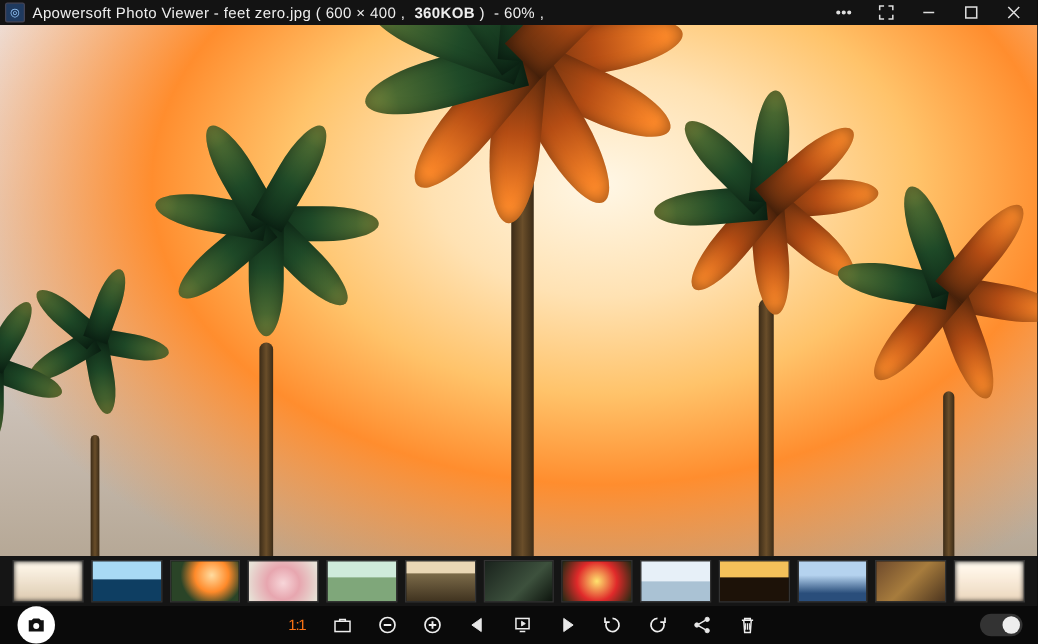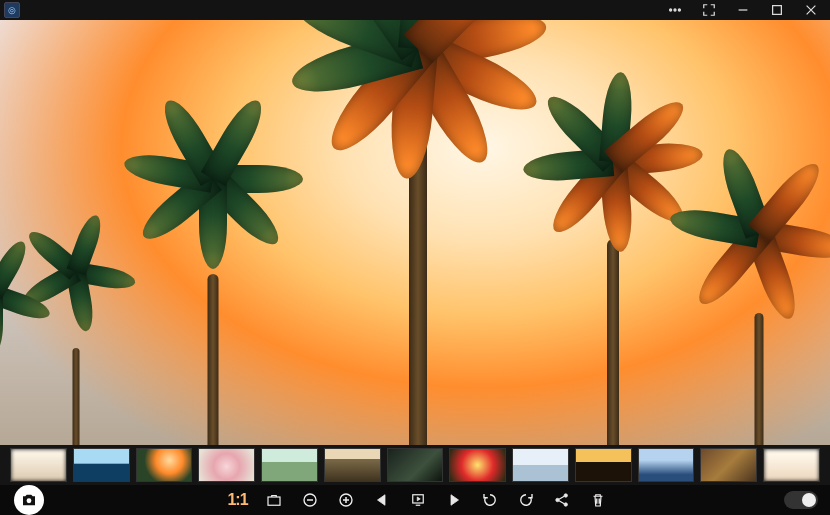--- a/index.html
+++ b/index.html
@@ -75,20 +75,27 @@
   .toolbar-spacer{flex:1}
   .center-group{display:flex; align-items:center;}
   .toggle{ width:34px; height:18px; border-radius:10px; background:#333; position:relative; cursor:pointer;}
   .toggle .knob{ width:14px;height:14px;border-radius:50%;background:#eee;position:absolute;top:2px;right:2px;}
 </style>
 </head>
 <body>
 
 <div class="titlebar">
   <div class="app-icon">◎</div>
+  <div class="title">
+    <span>Apowersoft Photo Viewer</span><span> - </span><span>feet zero.jpg</span>
+    <span>( 600 × 400 ,</span>
+    &nbsp;<b><span>360KOB</span></b>
+    <span>)</span>
+    &nbsp;<span>- 60% ,</span>
+  </div>
   <div class="titlebar-spacer"></div>
   <div class="win-controls">
     <div class="ctl">
         <svg viewBox="0 0 16 16">
           <circle cx="3" cy="8" r="1.2" fill="#ddd"></circle>
           <circle cx="8" cy="8" r="1.2" fill="#ddd"></circle>
           <circle cx="13" cy="8" r="1.2" fill="#ddd"></circle>
         </svg>
       </div>
     <div class="ctl">
@@ -237,21 +244,21 @@
 
 <div class="toolbar">
   <div class="camera">
     <svg viewBox="0 0 24 24">
         <path d="M4 7h3l2-2h6l2 2h3v12H4z" fill="#111"></path>
         <circle cx="12" cy="13" r="3.2" fill="#fff"></circle>
       </svg>
   </div>
   <div class="toolbar-spacer"></div>
   <div class="center-group">
-    <div class="tool" style="font-weight:700;color:#fdba74;font-size:16px;letter-spacing:-1px">1:1</div>
+    <div class="tool" style="font-weight:400;color:#f97316;font-size:12px;letter-spacing:-1px">1:1</div>
     <div class="tool">
         <svg viewBox="0 0 24 24">
           <rect x="4" y="8" width="16" height="11" fill="none" stroke="#eee" stroke-width="1.6"></rect>
           <path d="M9 8V6h6v2" fill="none" stroke="#eee" stroke-width="1.6"></path>
         </svg>
       </div>
     <div class="tool">
         <svg viewBox="0 0 24 24">
           <circle cx="12" cy="12" r="8" fill="none" stroke="#eee" stroke-width="1.8"></circle>
           <path d="M8 12h8" stroke="#eee" stroke-width="2"></path>

